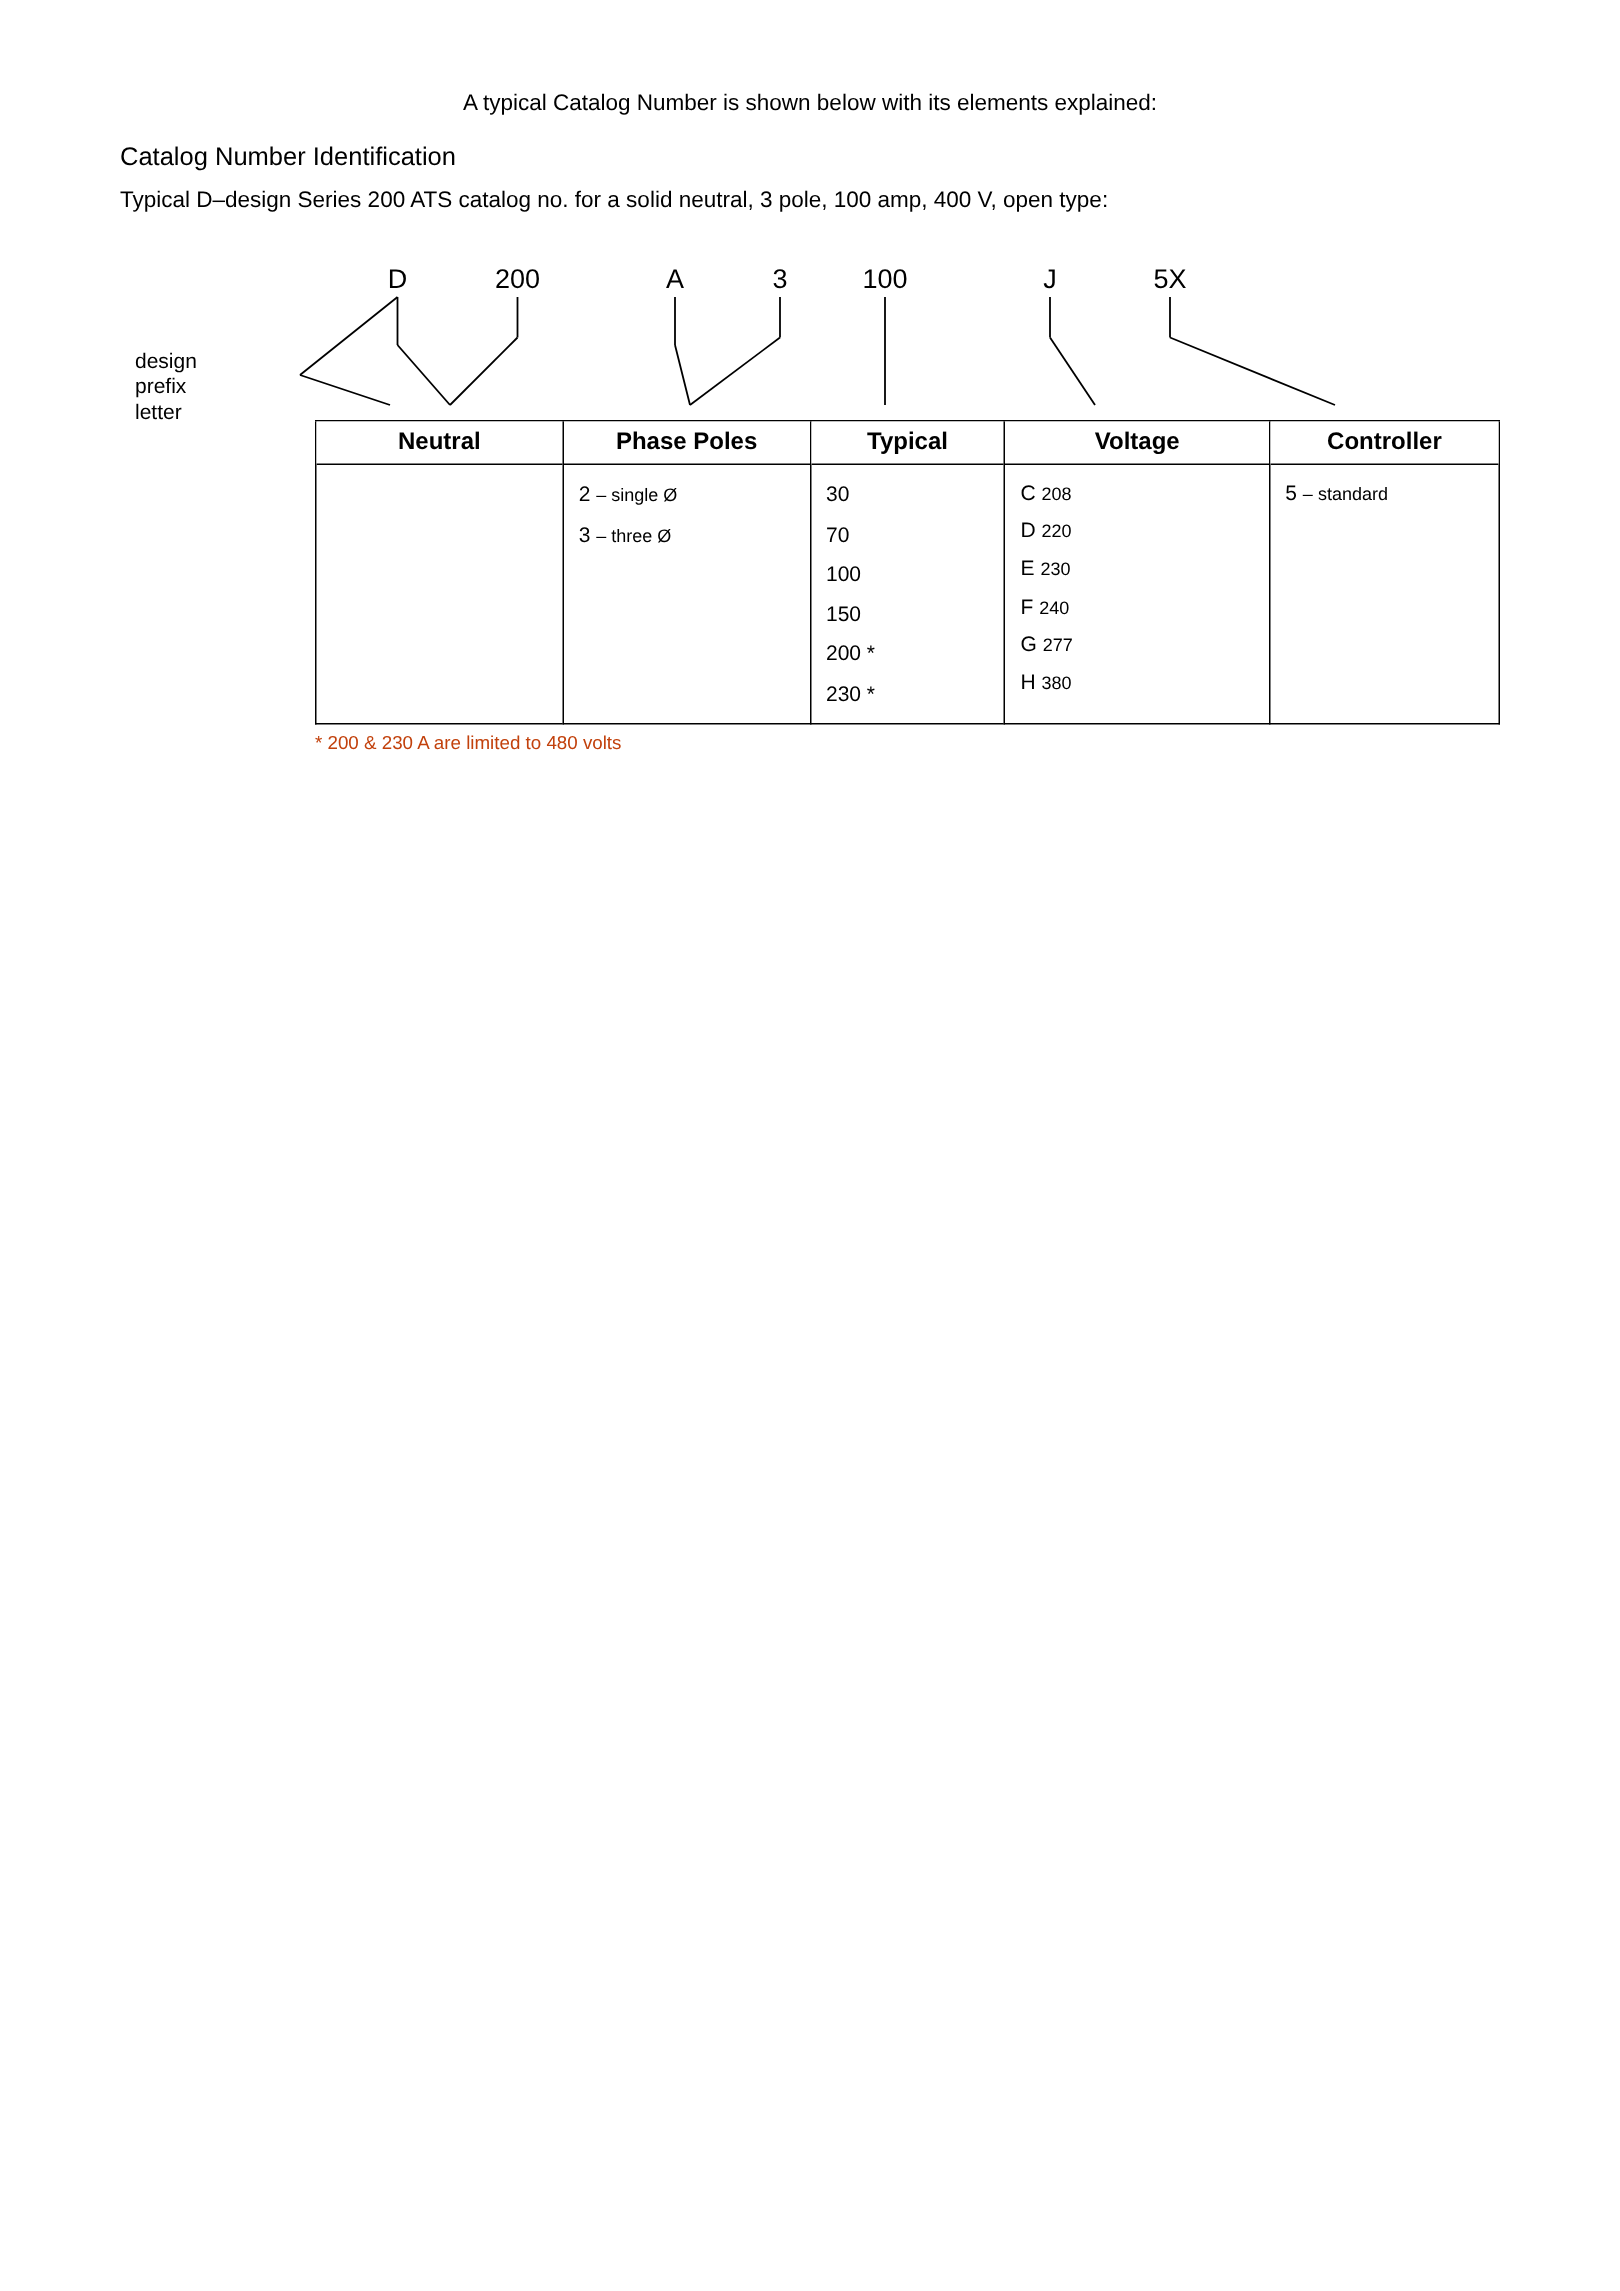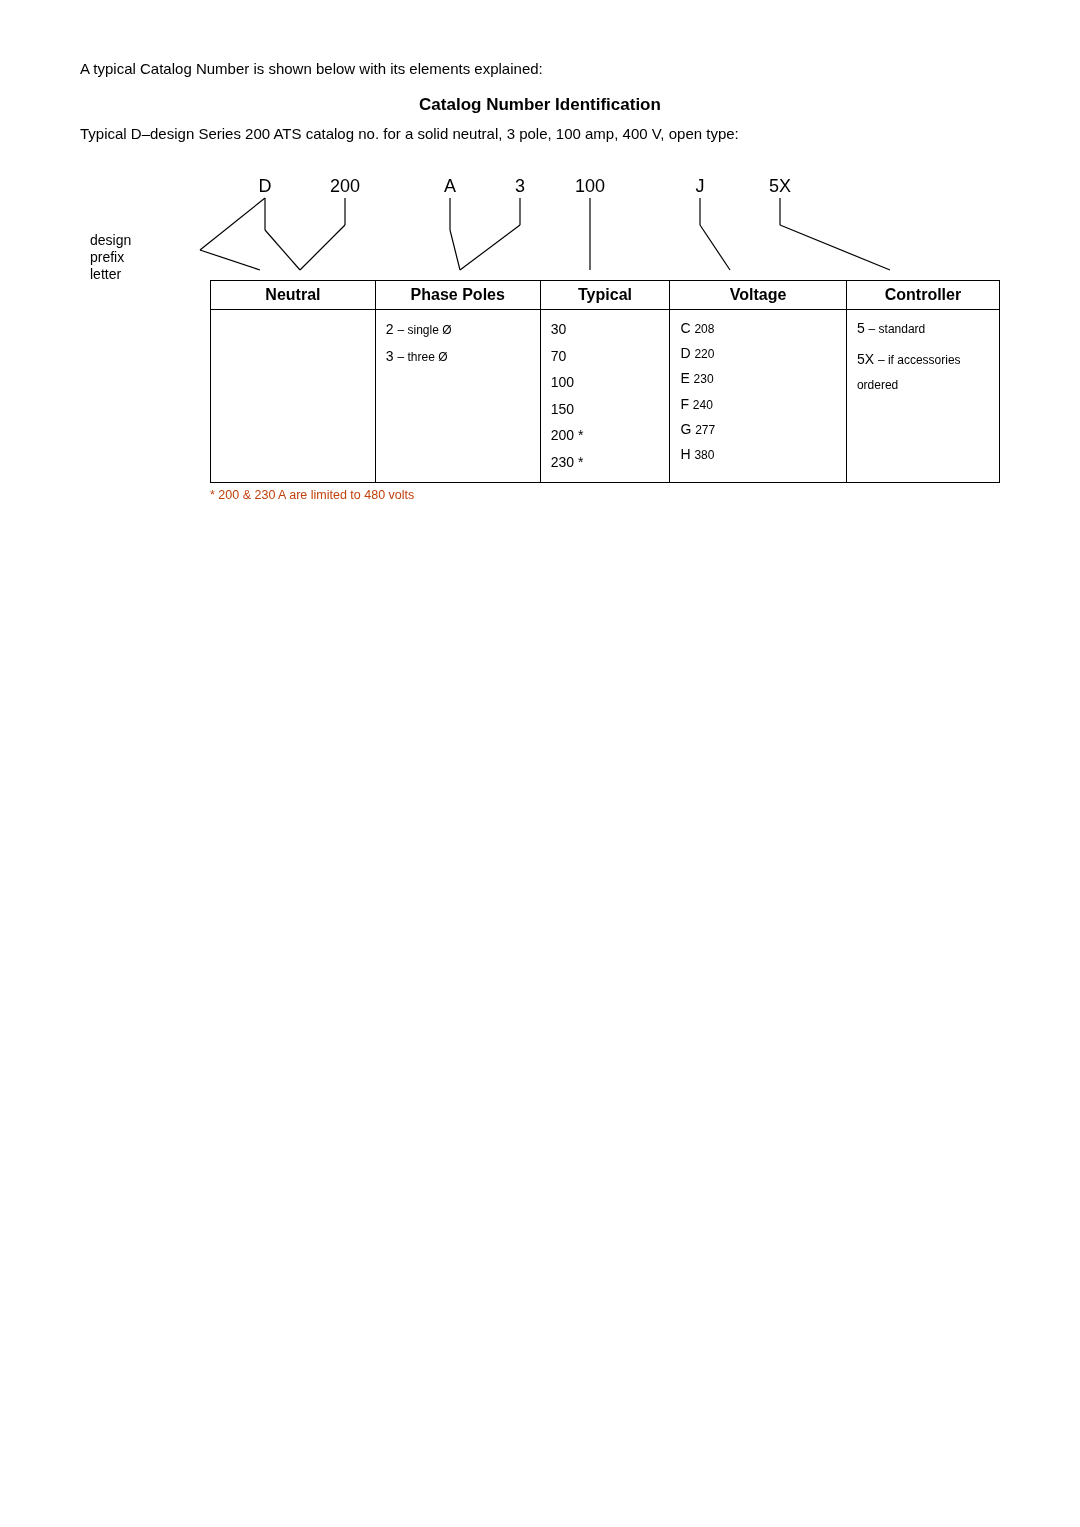--- a/index.html
+++ b/index.html
@@ -7,27 +7,27 @@
       background: #fff;
       font-family: Arial, sans-serif;
       font-size: 15px;
       color: #000;
       width: 1080px;
       min-height: 1527px;
       padding: 60px 80px;
     }
 
     .intro-text {
+      text-align: center;
       margin-bottom: 18px;
       font-size: 15px;
     }
 
     .section-title {
-      text-align: center;
-      font-weight: bold;
+      font-weight: normal;
       font-size: 17px;
       margin-bottom: 10px;
     }
 
     .typical-desc {
       font-size: 15px;
       margin-bottom: 28px;
     }
 
     
@@ -201,21 +201,20 @@
             <div>H <span class="sub-text">380</span></div>
           </div>
         </div>
       </div>
     </div>
 
     <div class="table-col controller-col">
       <div class="col-header">Controller</div>
       <div class="col-body">
         <div>5 <span class="sub-text">– standard</span></div>
-        <div style="margin-top:6px;">5X <span class="sub-text">– if accessories ordered</span></div>
       </div>
     </div>
 
   </div>
 
   <p class="footnote">* 200 &amp; 230 A are limited to 480 volts</p>
 
 </div>
 
 </body></html>

